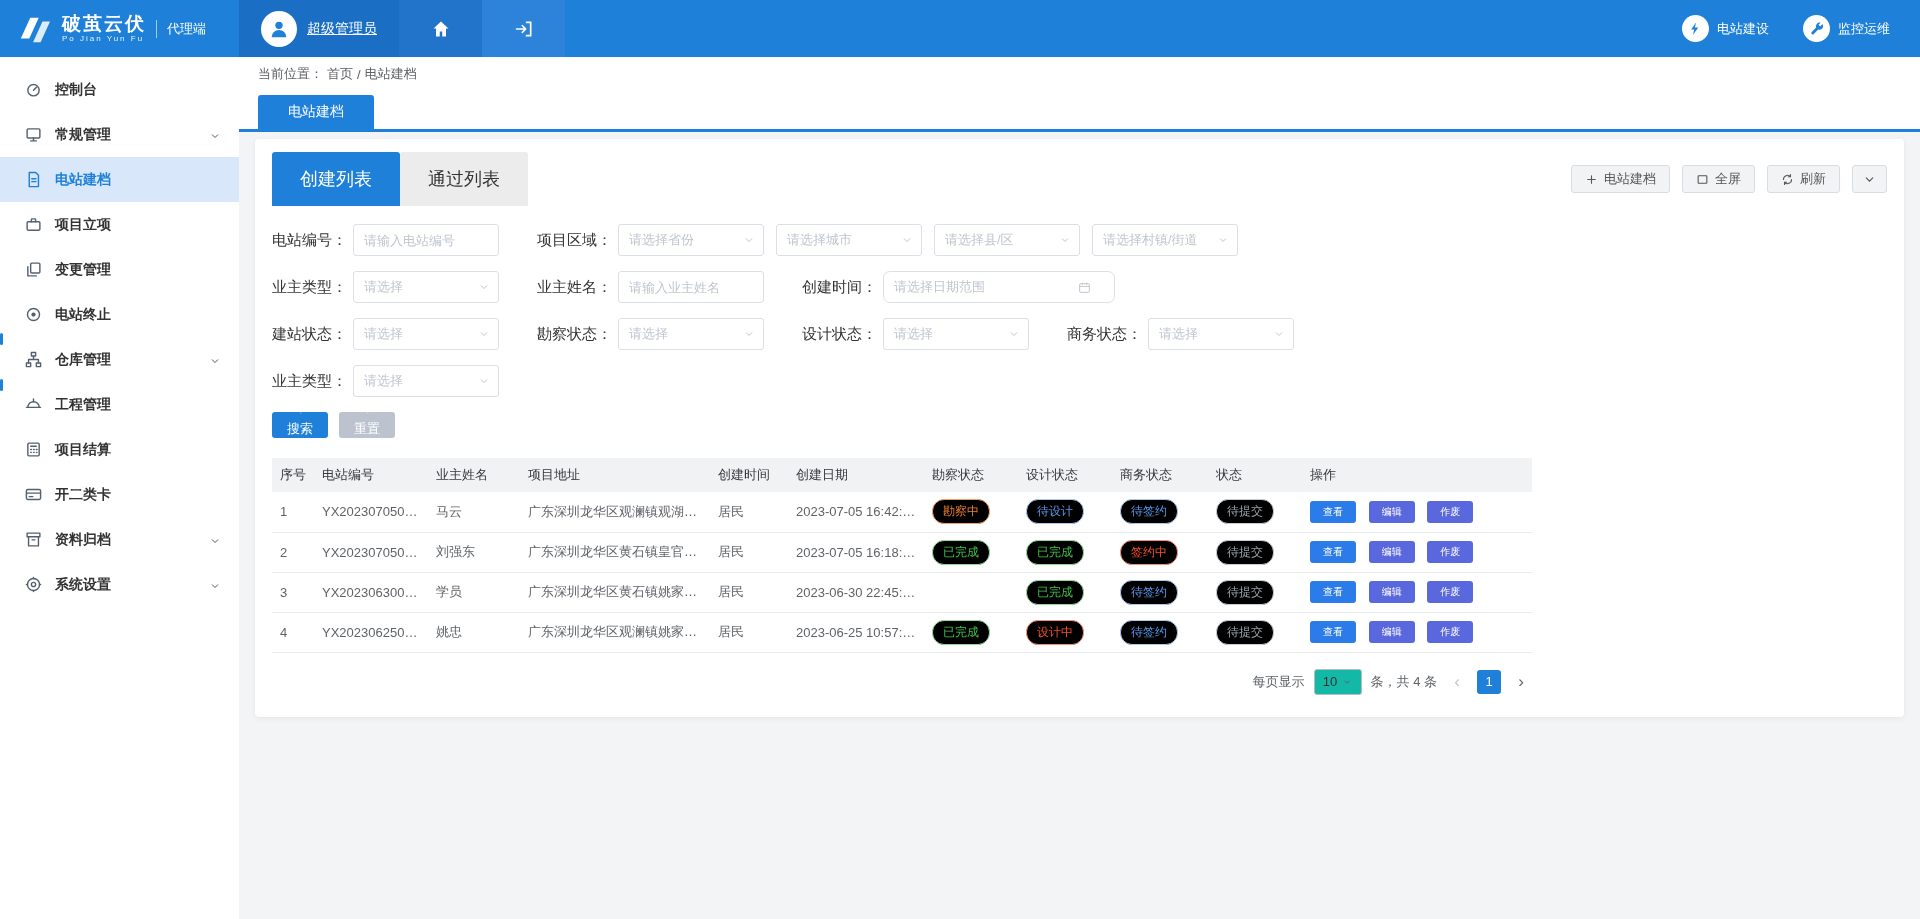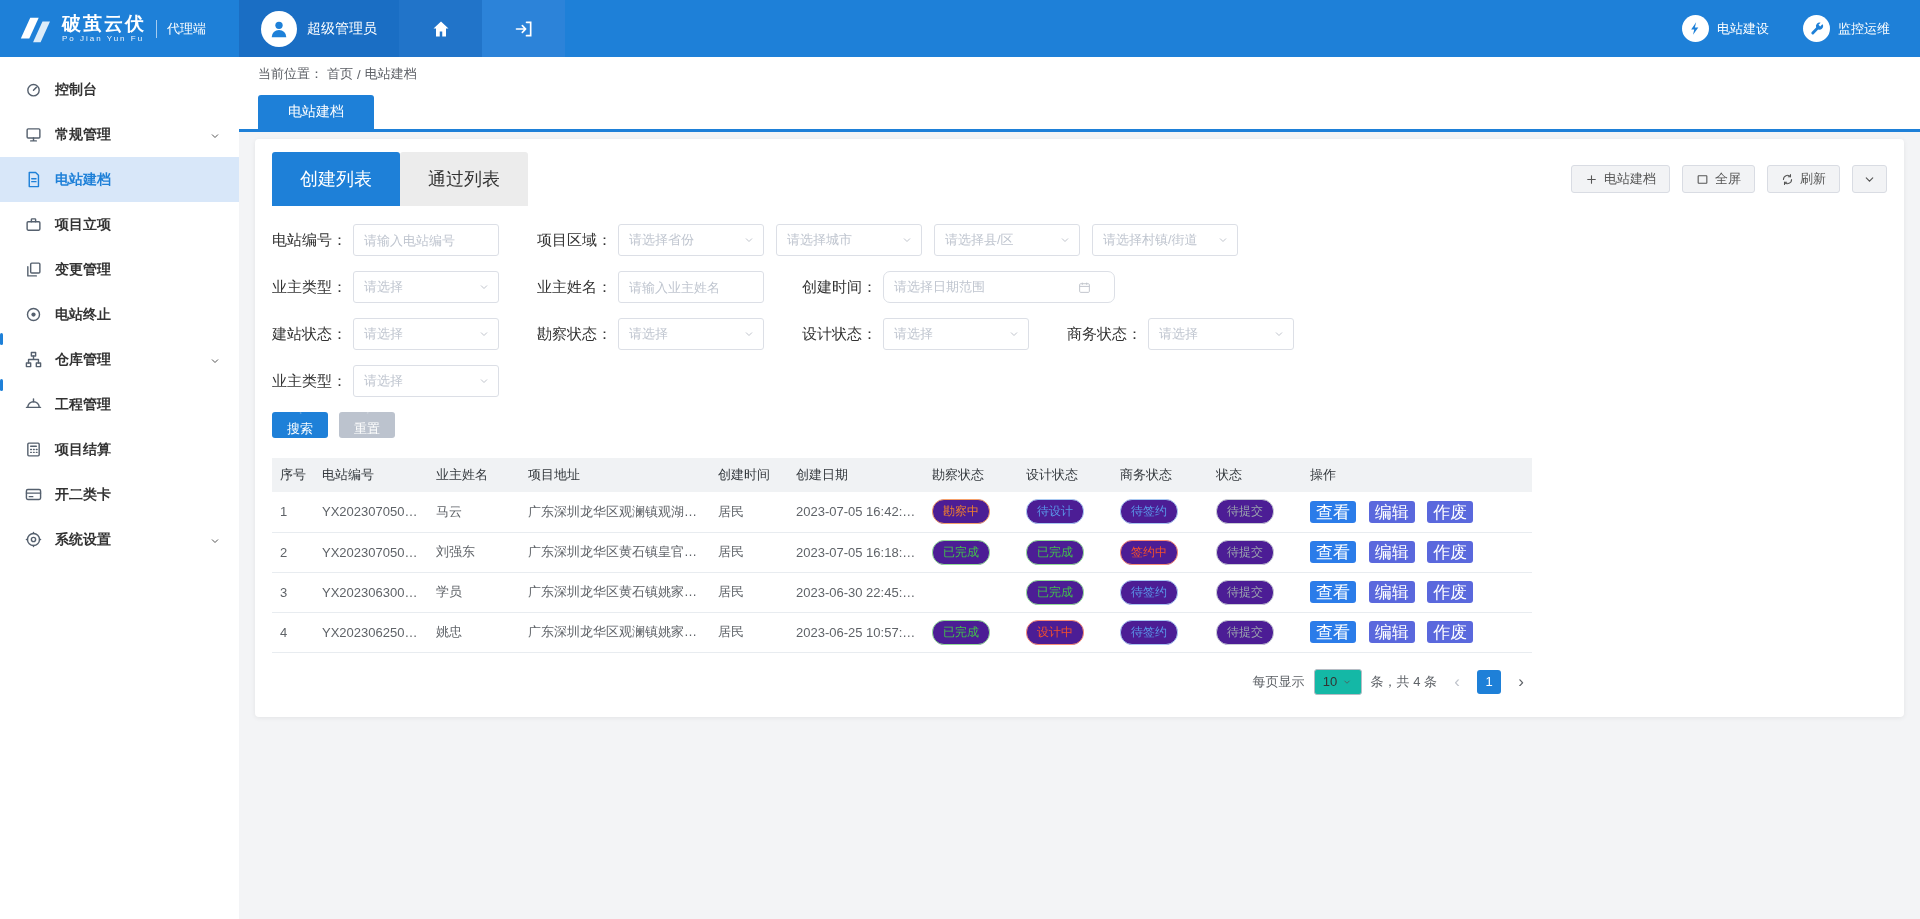--- a/index.html
+++ b/index.html
@@ -13,21 +13,21 @@
   .logo-mark { width:40px; height:32px; margin-right:8px; flex-shrink:0; }
   .logo-title { font-size:19px; font-weight:bold; letter-spacing:2px; line-height:20px; }
   .logo-sub { font-size:8px; letter-spacing:2px; opacity:.9; }
   .logo-side { margin-left:10px; padding-left:10px; border-left:1px solid rgba(255,255,255,.6); font-size:13px; align-self:center; line-height:18px; }
   .hblock { display:flex; align-items:center; justify-content:center; padding:0 22px; }
   .hblock.user { background:#1a6ec4; gap:10px; }
   .hblock.home { background:#2174c9; width:83px; }
   .hblock.logout { background:#2c83d9; width:83px; }
   .avatar { width:36px; height:36px; background:#fff; border-radius:50%; display:flex; align-items:center; justify-content:center; }
   .avatar svg { width:22px; height:22px; fill:#1e80d8; }
-  .uname { font-size:14px; }
+  .uname { font-size:14px;text-decoration:underline; }
   .hspacer { flex:1; }
   .hright { display:flex; align-items:center; gap:34px; padding-right:30px; }
   .hritem { display:flex; align-items:center; gap:8px; font-size:13px; cursor:pointer; }
   .circ { width:27px; height:27px; background:#fff; border-radius:50%; display:flex; align-items:center; justify-content:center; }
   .circ svg { width:15px; height:15px; fill:#1e80d8; }
   .hicon { width:20px; height:20px; }
 
   
   .sidebar { position:absolute; top:57px; left:0; width:239px; bottom:0; background:#fff; padding-top:10px; z-index:4; }
   .side-item { height:45px; display:flex; align-items:center; padding:0 18px 0 25px; font-size:14px; font-weight:bold; color:#333; cursor:pointer; }
@@ -75,28 +75,28 @@
   .btnrow { display:flex; gap:11px; margin:4px 0 20px 0; }
   .btn { height:26px; padding:0 15px; border:none; border-radius:3px; color:#fff; font-size:13px; display:inline-flex; align-items:center; gap:6px; cursor:pointer; font-family:inherit;flex-direction:column; }
   .btn svg { width:13px; height:13px; stroke:#fff; fill:none; stroke-width:2; stroke-linecap:round; }
   .btn.search { background:#1e80d8; }
   .btn.reset { background:#bcc3ce; }
 
   
   table.grid { border-collapse:collapse; width:1260px; font-size:13px; color:#5f6368; table-layout:fixed; }
   table.grid thead th { background:#f0f2f4; height:34px; text-align:left; padding:0 8px; font-weight:normal; color:#33383d; white-space:nowrap; }
   table.grid tbody td { height:40px; border-bottom:1px solid #e8ecf0; padding:0 8px; white-space:nowrap; overflow:hidden; text-overflow:ellipsis; }
-  .badge { display:inline-block; min-width:58px; padding:3px 10px; border:1px solid #c8cdd4; border-radius:12px; font-size:12px; text-align:center; color:#9aa3ad; background:#4c1d95; }
+  .badge { display:inline-block; min-width:58px; padding:3px 10px; border:1px solid #c8cdd4; border-radius:12px; font-size:12px; text-align:center; color:#9aa3ad; background:#000000; }
   .badge:empty { display:none; }
   .badge[data-color="orange"] { color:#f07f2c; border-color:#f5a06a; }
   .badge[data-color="red"]    { color:#f4502c; border-color:#f78d76; }
   .badge[data-color="green"]  { color:#43c04b; border-color:#93dc98; }
   .badge[data-color="blue"]   { color:#5a96e8; border-color:#a9c9f2; }
   .badge[data-color="gray"]   { color:#9aa3ad; border-color:#c8cdd4; }
-  .op { width:46px; height:22px; border:none; border-radius:3px; color:#fff; font-size:17px; margin-right:9px; cursor:pointer; font-family:inherit; }
+  .op { width:46px; height:22px; border:none; border-radius:3px; color:#fff; font-size:10px; margin-right:9px; cursor:pointer; font-family:inherit; }
   .op.view { background:#2b7ce9; }
   .op.indigo { background:#5a68dd; }
 
   
   .pagination { width:1260px; display:flex; align-items:center; justify-content:flex-end; gap:9px; margin-top:16px; font-size:13px; color:#5f6368; }
   .psel { width:48px; height:26px; border:1px solid #b6bcc4; border-radius:3px; display:flex; align-items:center; justify-content:center; gap:5px; color:#333; cursor:pointer; background:#14b8a6; }
   .psel svg { width:10px; height:10px; stroke:#555; fill:none; stroke-width:2; }
   .pg-arrow { width:22px; height:24px; display:flex; align-items:center; justify-content:center; font-size:17px; cursor:pointer; }
   .pg-arrow.prev { color:#c0c4cc; }
   .pg-arrow.next { color:#5f6368; }
@@ -234,20 +234,30 @@
             <path d="M8 7.5h8M8 12h1M12 12h1M16 12h1M8 16h1M12 16h1M16 16h1"></path>
           </svg></span>
       <span>项目结算</span>
     </div>
     <div class="side-item">
       <span class="sicon"><svg viewBox="0 0 24 24">
             <rect x="2" y="5" width="20" height="14" rx="2"></rect>
             <path d="M2 10h20M6 15h5"></path>
           </svg></span>
       <span>开二类卡</span>
+    </div>
+    <div class="side-item">
+      <span class="sicon"><svg viewBox="0 0 24 24">
+            <rect x="3" y="3" width="18" height="5"></rect>
+            <path d="M5 8v13h14V8M10 12.5h4"></path>
+          </svg></span>
+      <span>资料归档</span>
+      <span class="schev"><svg viewBox="0 0 24 24">
+            <path d="M6 9l6 6 6-6"></path>
+          </svg></span>
     </div>
     <div class="side-item">
       <span class="sicon"><svg viewBox="0 0 24 24">
             <circle cx="12" cy="12" r="8.5"></circle>
             <circle cx="12" cy="12" r="3"></circle>
             <path d="M12 3.5V2M12 22v-1.5M3.5 12H2M22 12h-1.5"></path>
           </svg></span>
       <span>系统设置</span>
       <span class="schev"><svg viewBox="0 0 24 24">
             <path d="M6 9l6 6 6-6"></path>

